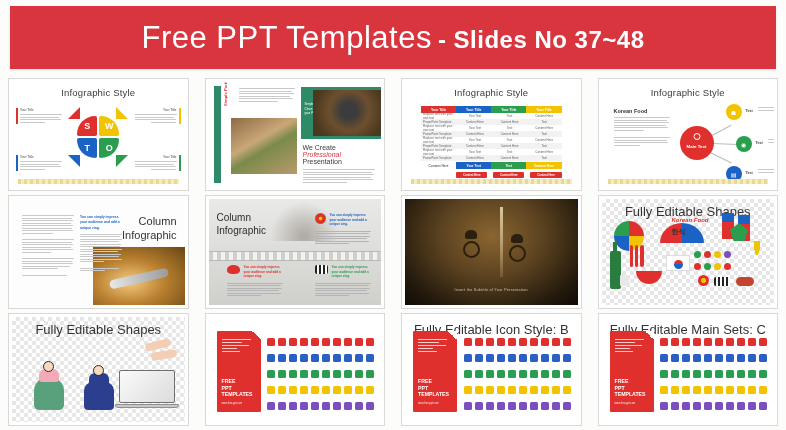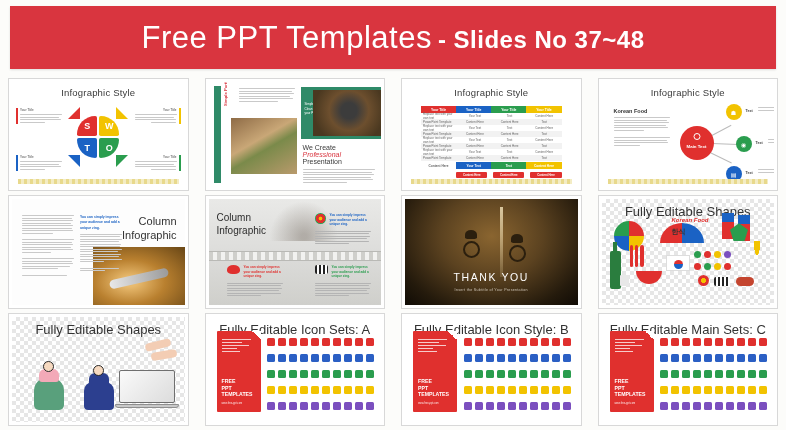--- a/index.html
+++ b/index.html
@@ -574,21 +574,20 @@
     </div>
 
     <div class="slide">
       <div class="slide-inner">
         <div class="s7">
           <div class="s7-gap"></div>
           <div class="knock-top t1"></div>
           <div class="knock k1"></div>
           <div class="knock-top t2"></div>
           <div class="knock k2"></div>
-          <div class="s7-ty">THANK YOU</div>
           <div class="s7-sub">Insert the Subtitle of Your Presentation</div>
         </div>
       </div>
     </div>
 
     <div class="slide">
       <div class="slide-inner">
         <div class="checker"></div>
         <div class="sh-title">Fully Editable Shapes</div>
         <div class="kf-fan"></div>
@@ -642,21 +641,20 @@
         <div class="hand" style="right:8px;top:34px;transform:rotate(-10deg)"></div>
         <div class="laptop">
           <div class="laptop-screen"></div>
           <div class="laptop-base"></div>
         </div>
       </div>
     </div>
 
     <div class="slide">
       <div class="slide-inner">
-        <div class="sh-title">Fully Editable Icon Sets: A</div>
         <div class="red-card">
           <div class="rc-fold"></div>
           <div class="rc-top">
             <div class="rc-line" style="width:100%"></div>
               <div class="rc-line" style="width:72%"></div>
             <div class="rc-line" style="width:95%"></div>
               <div class="rc-line" style="width:52%"></div>
             <div class="rc-line" style="width:64%"></div>
           </div>
           <div class="rc-brand">

